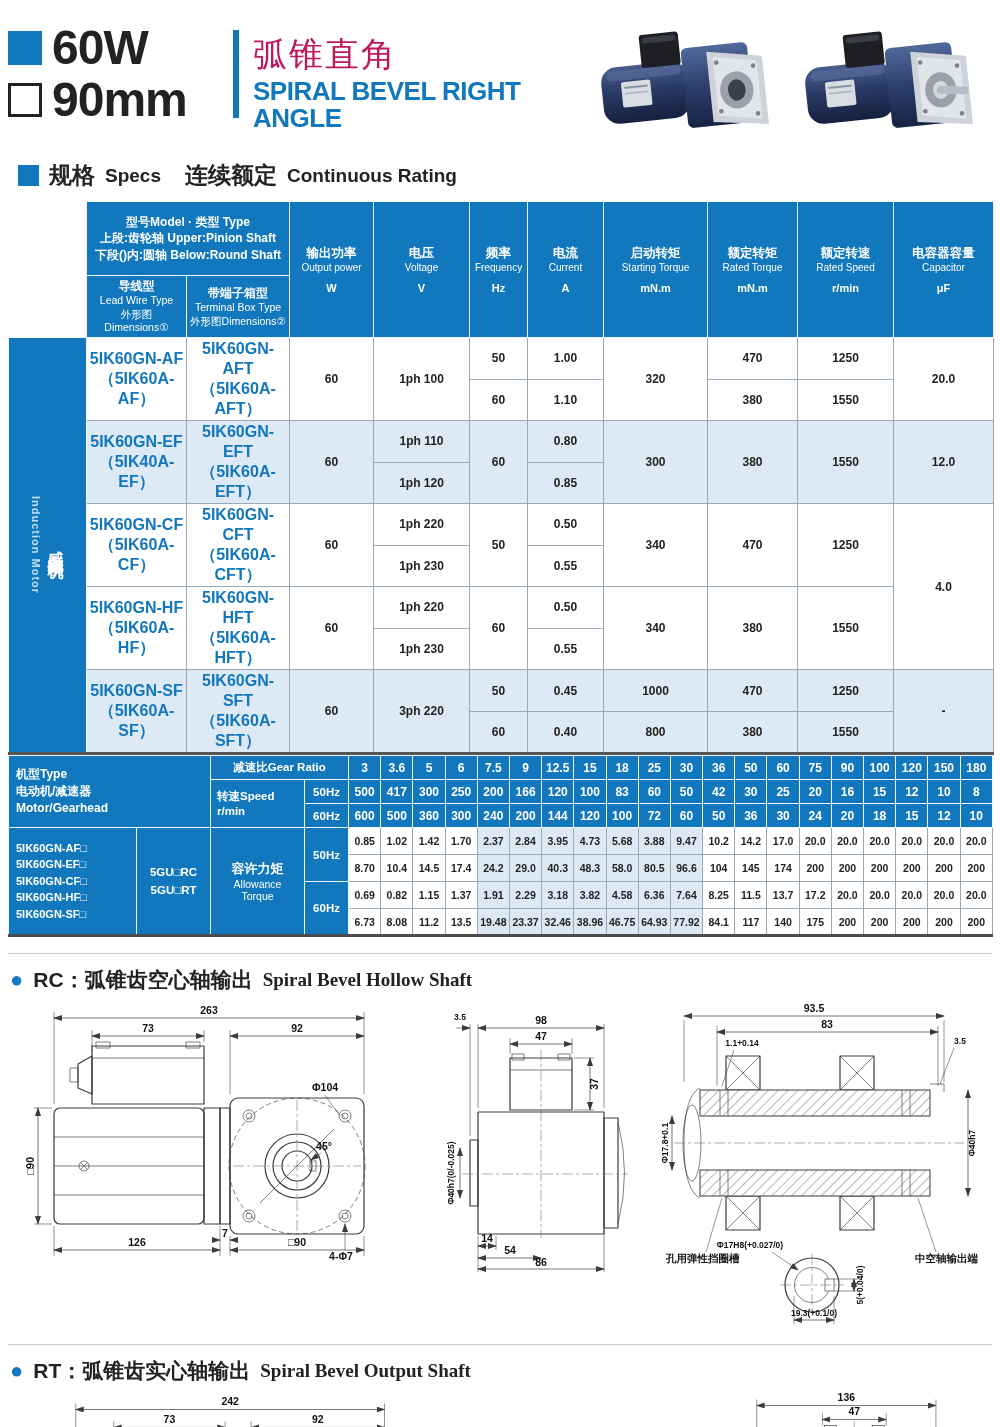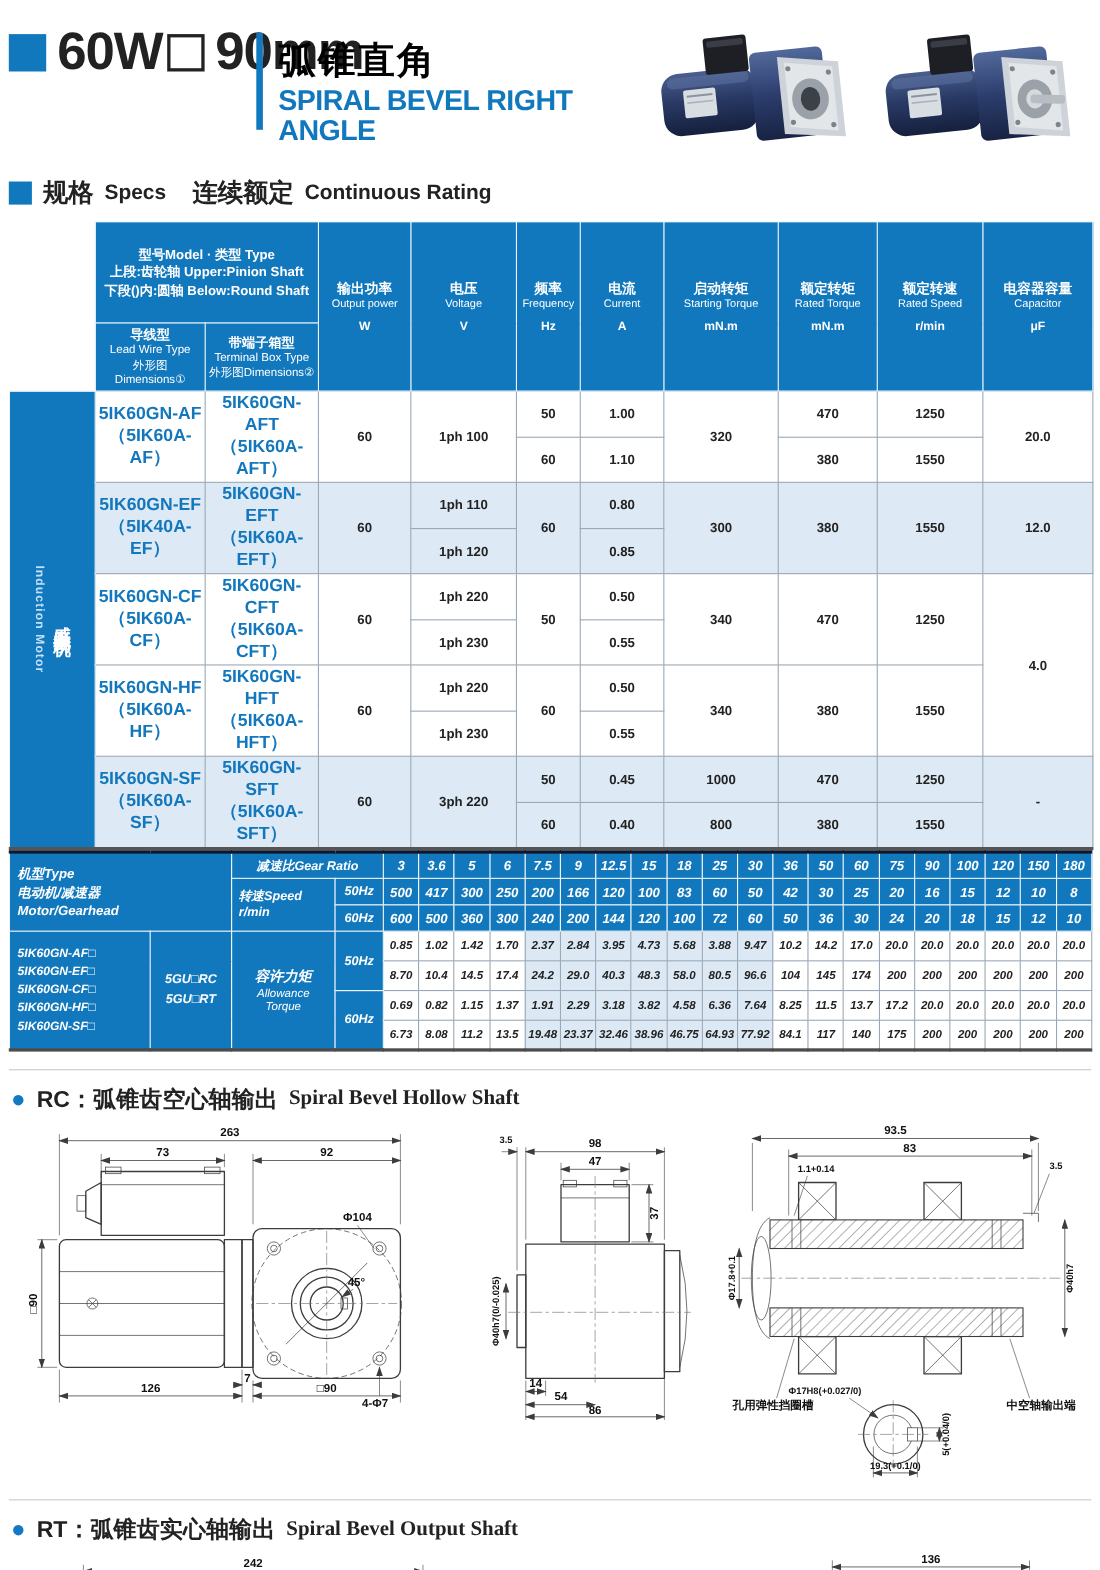--- a/index.html
+++ b/index.html
@@ -1,67 +1,67 @@
 <!DOCTYPE html>
 <html><head>
 <meta charset="utf-8">
 <style>
   * { box-sizing: border-box; margin: 0; padding: 0; }
   body { width: 1000px; background: #fff; font-family: "Liberation Sans", sans-serif; color: #222; }
   .page { width: 1000px; padding: 10px 8px 14px 8px; }
 
   
   .hdr { display: flex; align-items: flex-start; height: 148px; }
-  .hdr-left { display: flex; flex-direction: row; gap: 4px; padding-top: 14px; width: 225px; align-items: flex-end; }
+  .hdr-left { display: flex; flex-direction: column; gap: 4px; padding-top: 14px; width: 225px; }
   .hdr-row { display: flex; align-items: center; gap: 10px; }
   .bigsq { width: 34px; height: 34px; background: #1278bd; }
   .bigsq.outline { background: #fff; border: 3px solid #222; }
   .hdr-pw { font-size: 48px; font-weight: 700; line-height: 1.0; letter-spacing: -1px; }
   .hdr-div { width: 6px; background: #1278bd; height: 88px; margin: 20px 14px 0 0; }
   .hdr-titles { padding-top: 22px; width: 330px; }
-  .t-cn { color: #000000; font-size: 34px; font-weight: 700; letter-spacing: 2px; }
+  .t-cn { color: #be185d; font-size: 34px; font-weight: 400; letter-spacing: 2px; }
   .t-en { color: #1278bd; font-size: 26px; font-weight: 700; letter-spacing: -0.5px; line-height: 1.05; }
   .hdr-photos { display: flex; gap: 8px; margin-left: auto; padding-top: 6px; }
 
   
-  .sec1 { display: flex; align-items: center; gap: 10px; margin: 2px 0 10px 0; }
+  .sec1 { display: flex; align-items: center; gap: 10px; margin: 2px 0 10px 10px; }
   .sq { width: 21px; height: 21px; background: #1278bd; flex: none; }
   .h-cn { font-size: 23px; font-weight: 700; }
   .h-en { font-size: 19px; font-weight: 700; margin-right: 14px; }
 
   
   table { border-collapse: collapse; table-layout: fixed; }
   .spec { width: 985px; border-bottom: 3px solid #555; font-size: 12px; }
   .spec th, .spec td { text-align: center; vertical-align: middle; }
   .spec thead th { background: #1278bd; color: #fff; border: 1px solid #eef5fb; padding: 2px; }
   .spec th.blank { background: #fff; border: none; }
   .mh1 { font-size: 12px; font-weight: 700; line-height: 1.35; }
   .mh2 { font-size: 10.5px; font-weight: 400; line-height: 1.3; }
   .colh .cn { font-size: 12.5px; font-weight: 700; }
   .colh .en { font-size: 10px; font-weight: 400; line-height: 1.15; }
   .colh .unit { font-size: 11px; font-weight: 700; margin-top: 9px; }
-  .spec thead tr:first-child th { height: 92px; }
+  .spec thead tr:first-child th { height: 74px; }
   .spec thead tr:last-child th { height: 48px; }
   .spec tbody td { background: #fff; border: 1px solid #9aa9b5; height: 21px; font-weight: 700; color: #222; padding: 1px 2px; }
   .spec tbody tr.gstart td { border-top: 1.5px solid #7c93a3; }
   .spec tbody tr.tint td { background: #dde9f5; }
   .spec td.mdl { color: #1277bd; font-size: 16px; line-height: 1.25; }
   .spec th.side { background: #1278bd; border: 1px solid #eef5fb; }
   .side-wrap { display: flex; justify-content: center; align-items: center; gap: 3px; }
   .v-en { writing-mode: vertical-rl; font-size: 11px; font-weight: 700; color: #bfe0f5; letter-spacing: 1px; }
   .v-cn { writing-mode: vertical-rl; text-orientation: upright; font-size: 16px; font-weight: 700; color: #fff; letter-spacing: 3px; }
 
   
   .tqh { display: flex; align-items: baseline; gap: 8px; margin: 16px 0 8px 2px; }
   .tqh .sq { align-self: center; }
   .tqh .cn { font-size: 22px; font-weight: 700; }
   .tqh .en { font-size: 18px; font-weight: 700; }
 
   
-  .tq { width: 985px; border-top: 3px solid #0f172a; border-bottom: 3px solid #4c4c4c; font-style: italic; }
+  .tq { width: 985px; border-top: 1px solid #0f172a; border-bottom: 3px solid #4c4c4c; }
   .tq th, .tq td { text-align: center; vertical-align: middle; }
   .tq thead th { background: #1278bd; color: #fff; border: 1px solid #eef5fb; font-size: 12px; font-weight: 700; height: 24px; padding: 1px; }
   .tq tbody th { background: #1278bd; color: #fff; border: 1px solid #eef5fb; font-weight: 700; }
   .tq tbody td { background: #fff; border: 1px solid #9aa9b5; font-size: 10.5px; font-weight: 700; height: 27px; padding: 0; }
   .tq th.typ, .tq th.mods { text-align: left; padding-left: 7px; }
   .tq th.typ div { font-size: 12px; line-height: 1.4; }
   .tq th.slab { text-align: left; padding-left: 6px; font-size: 11.5px; line-height: 1.25; }
   .tq th.rlab { font-size: 11.5px; margin-left: 20px; }
   .tq th.mods div { font-size: 11px; line-height: 1.5; }
   .tq th.gh div { font-size: 11.5px; line-height: 1.6; }

